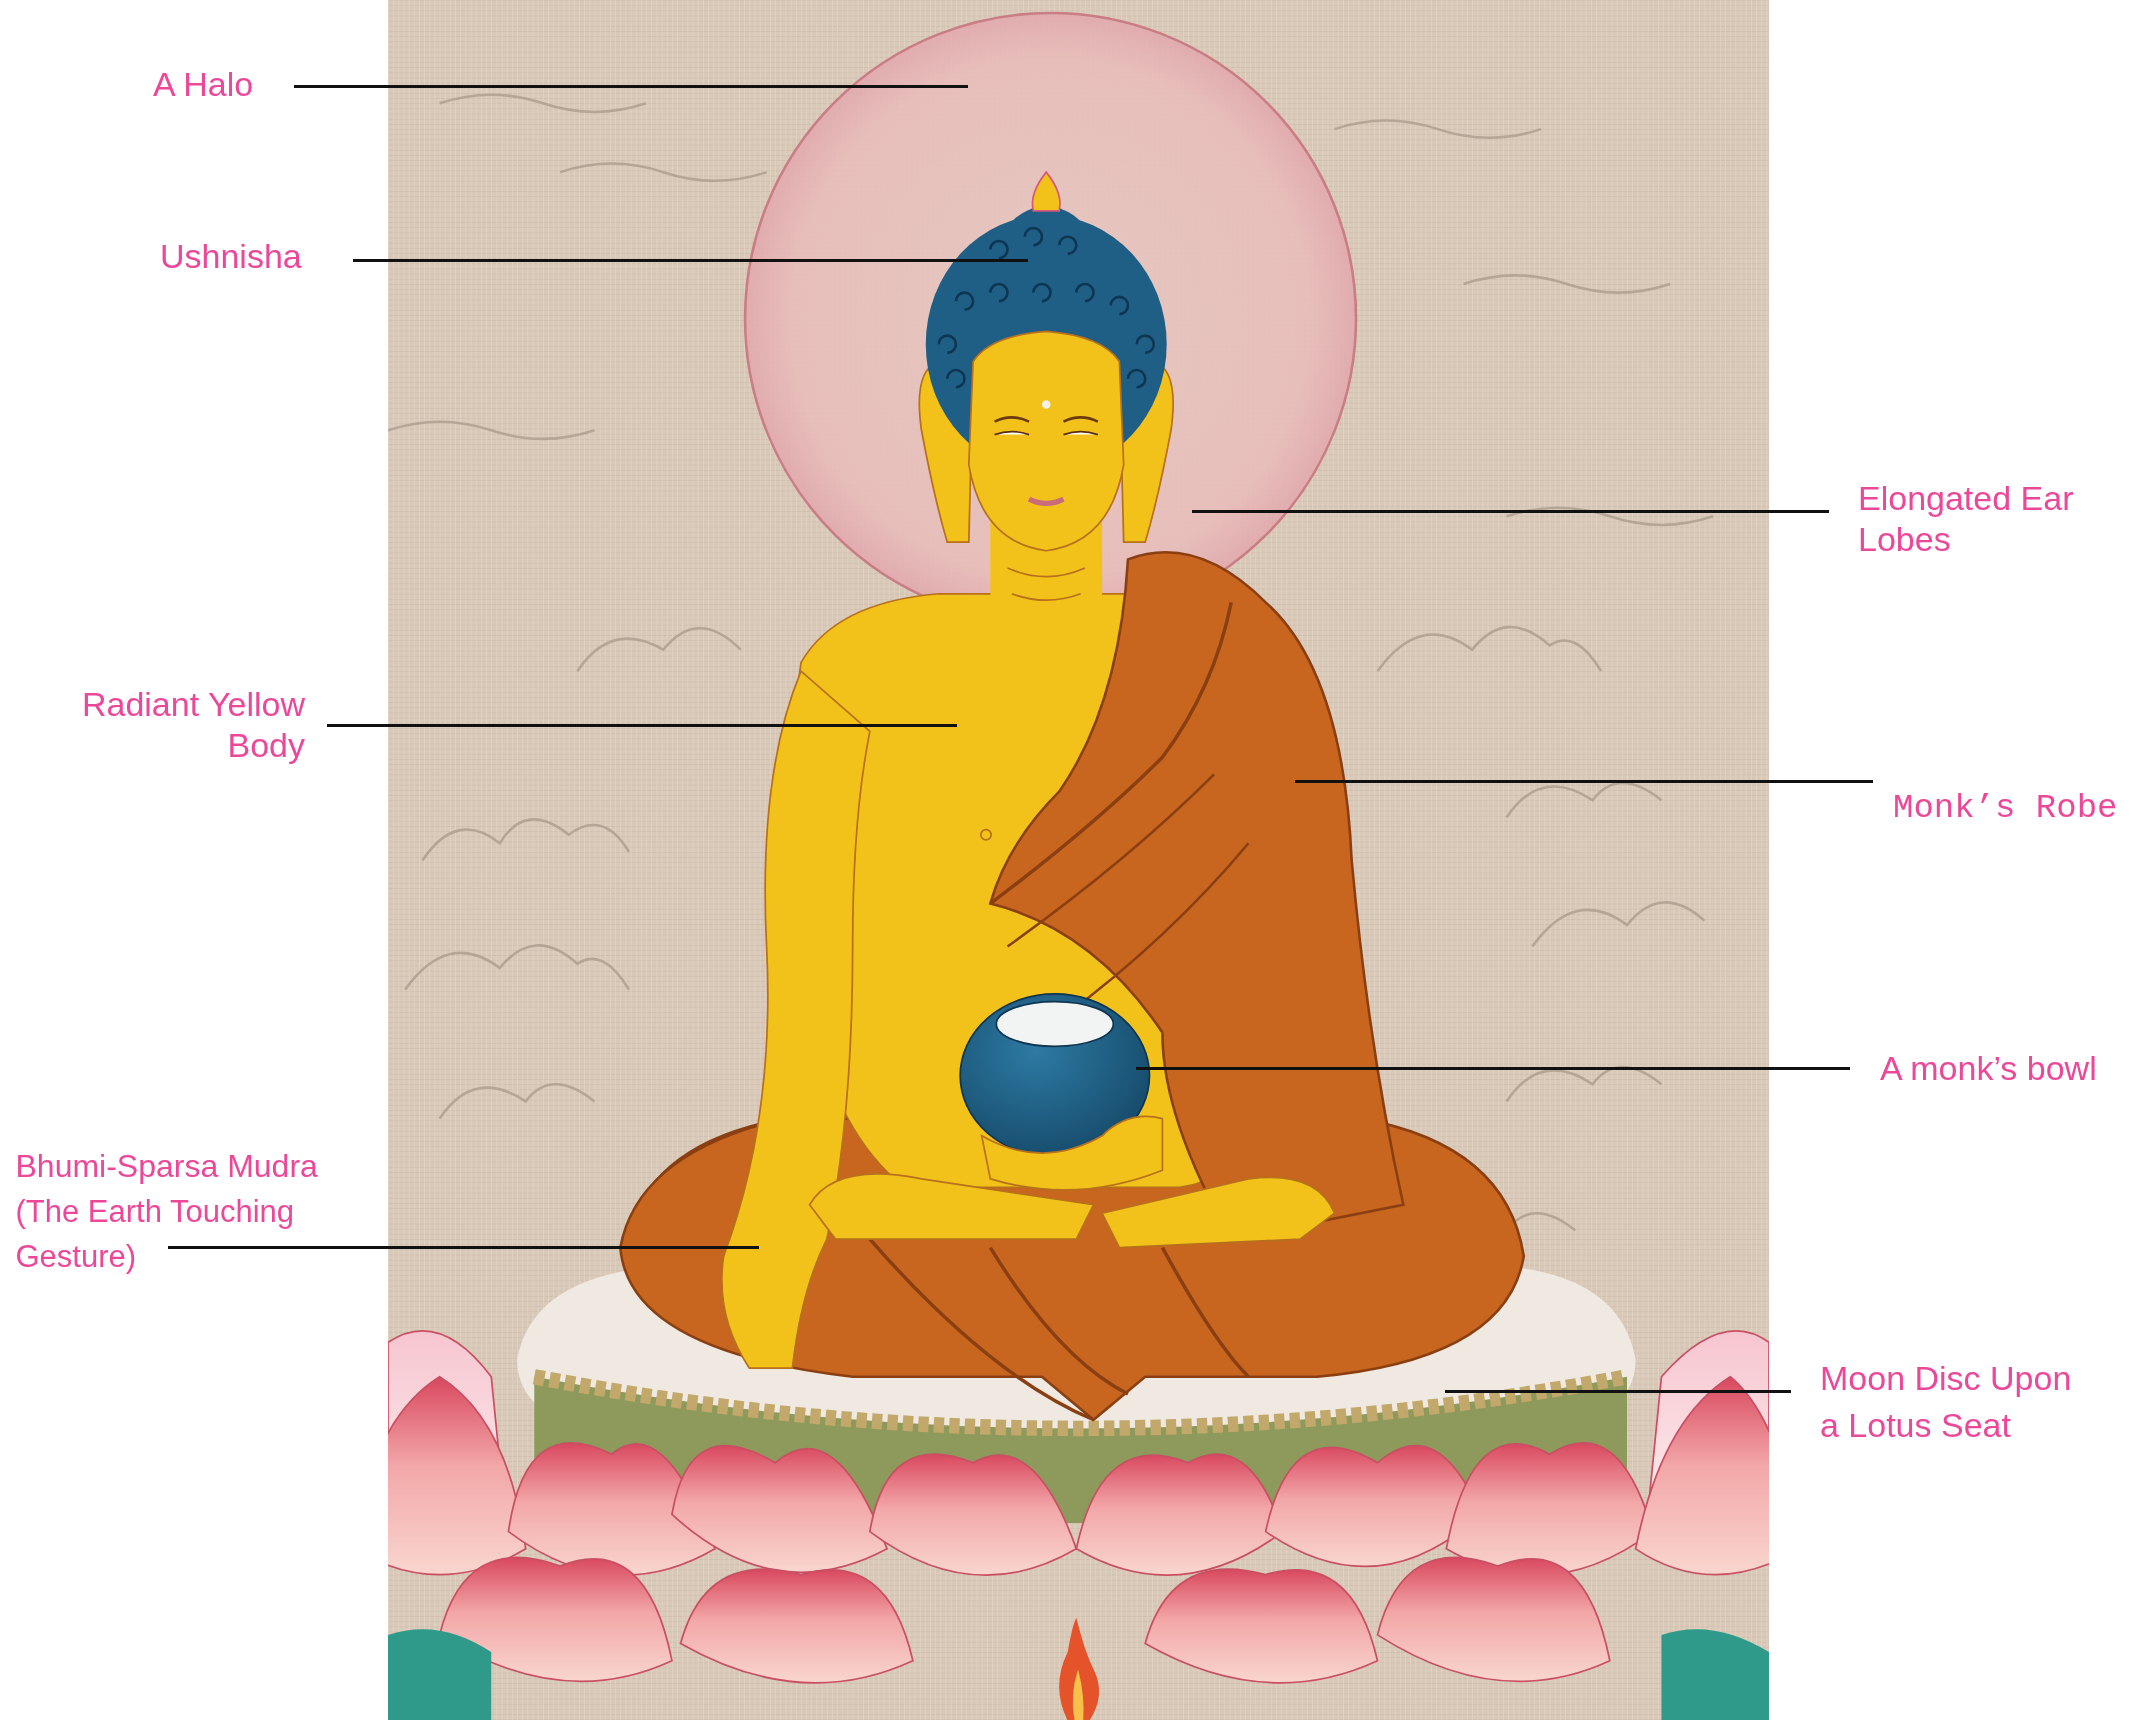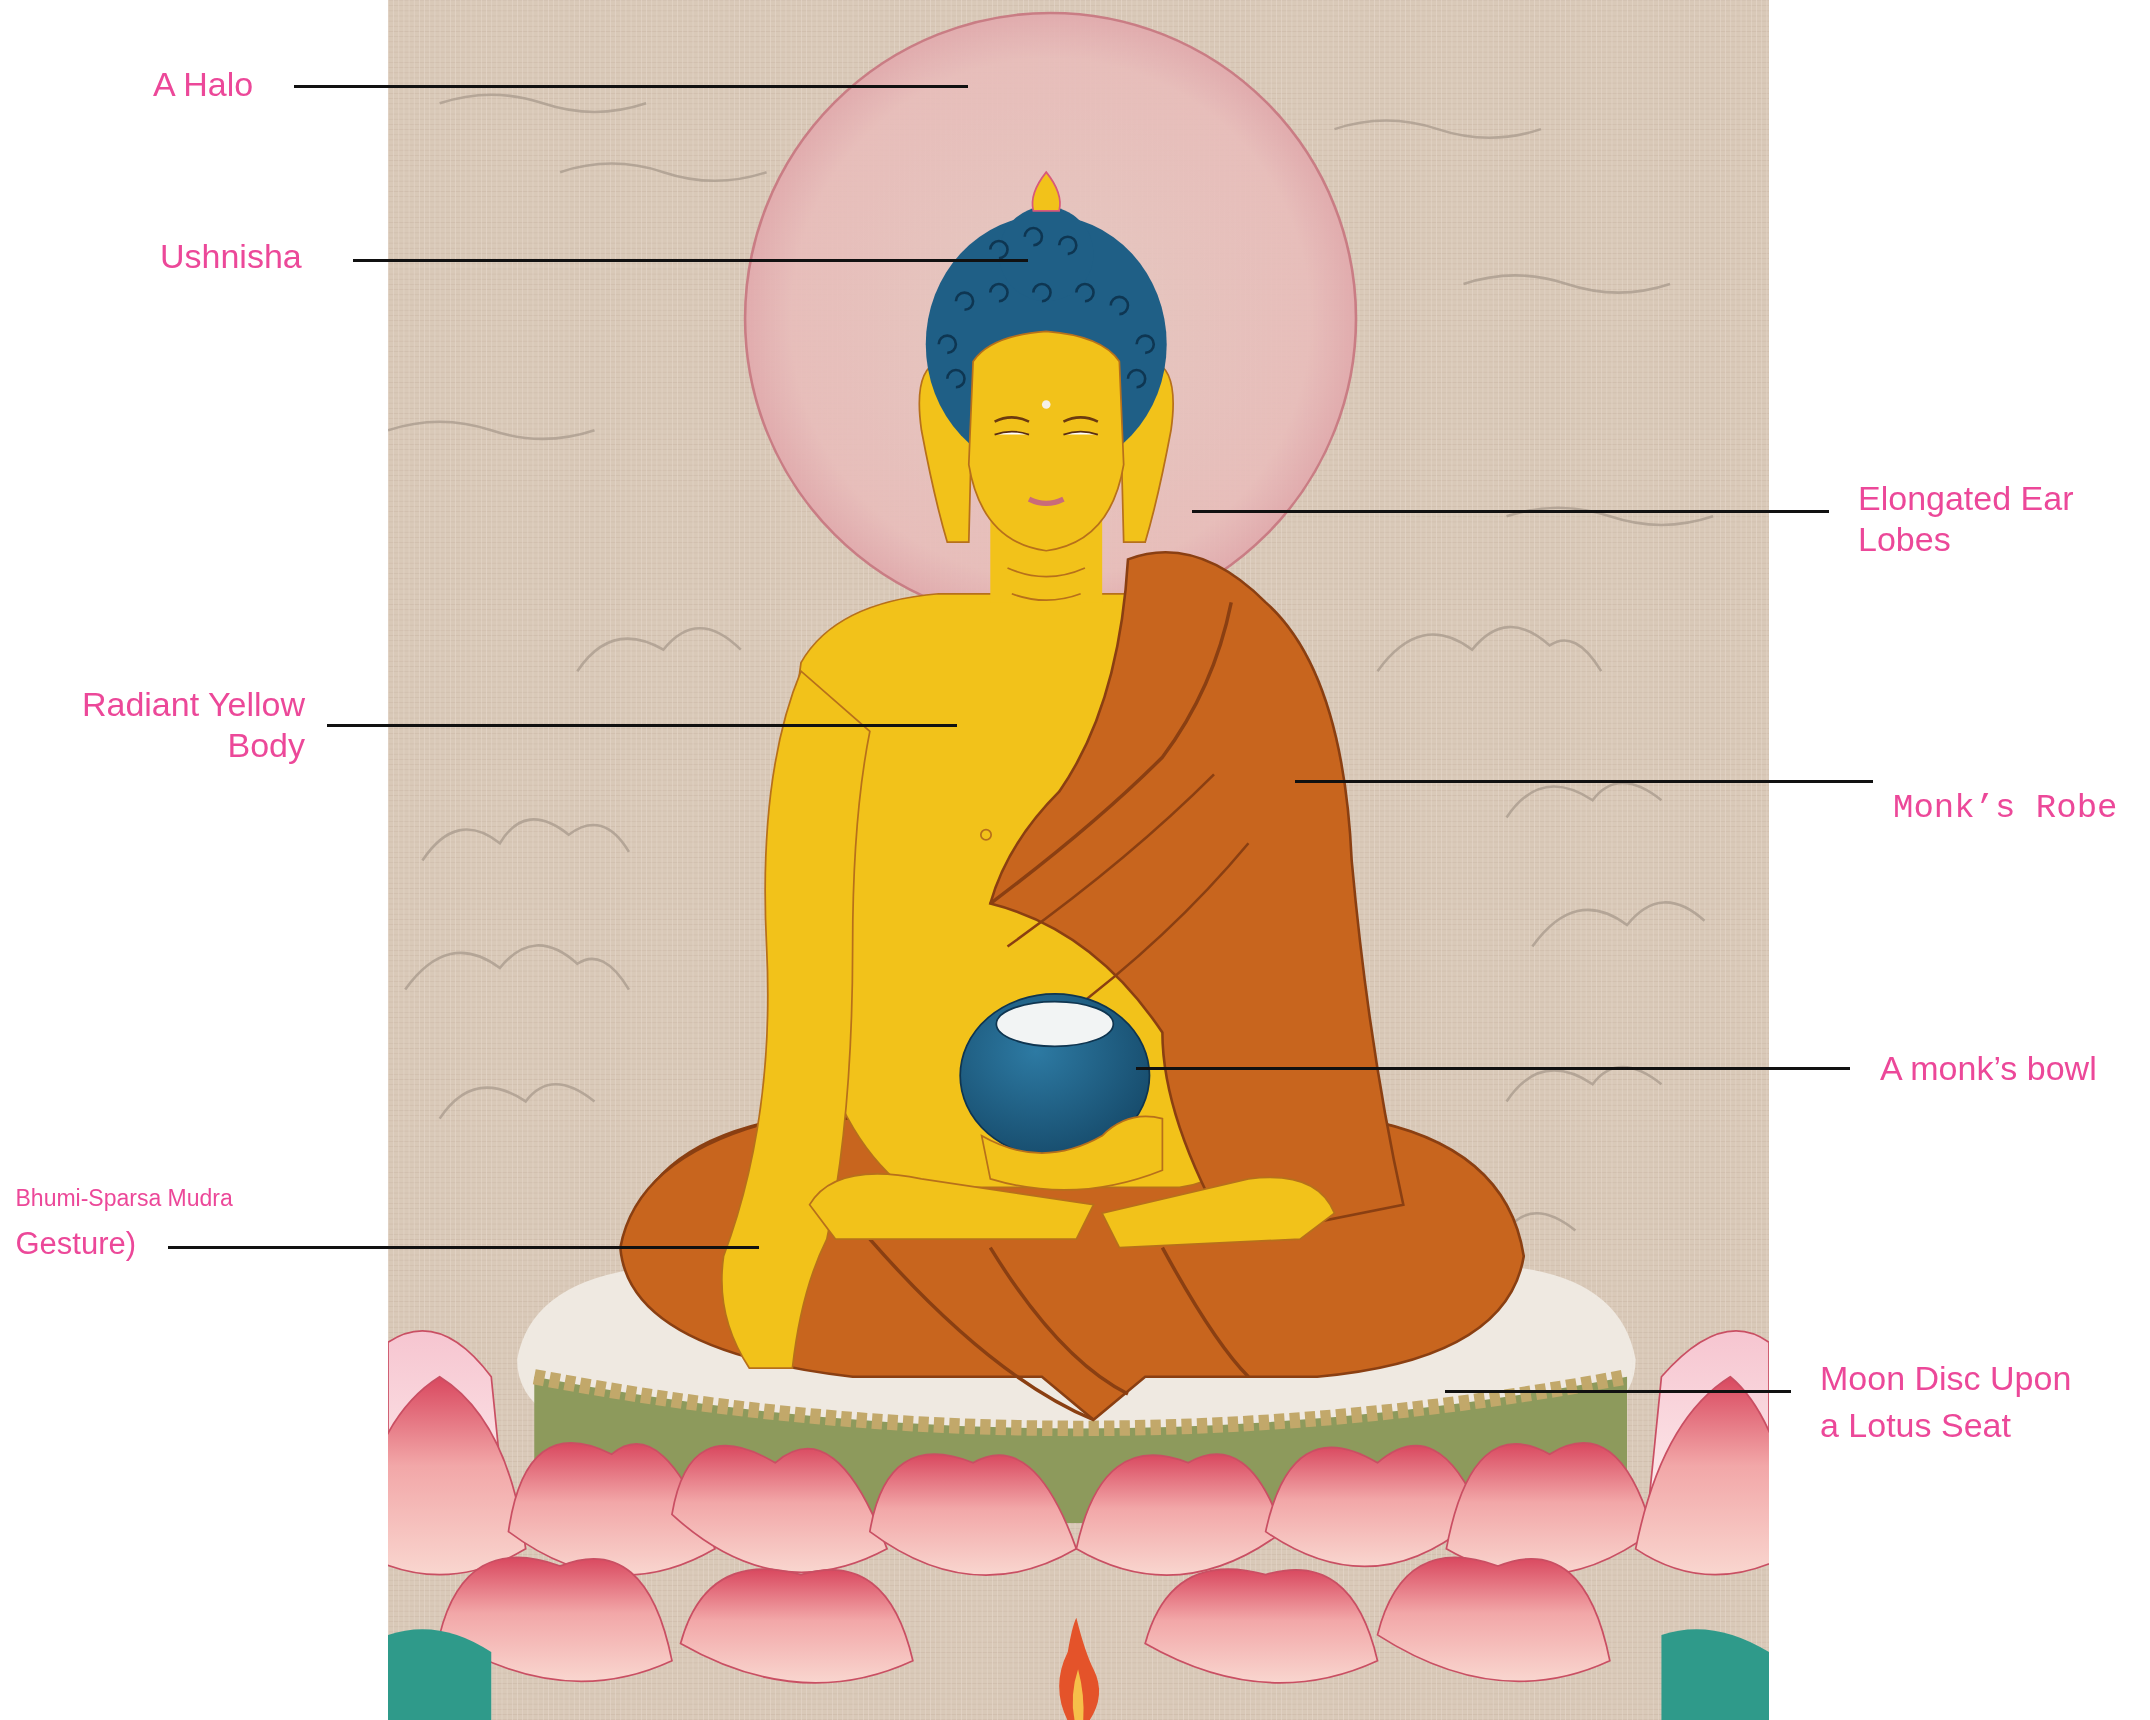--- a/index.html
+++ b/index.html
@@ -169,21 +169,22 @@
 </div>
 <div class="leader" style="left:327px;top:724px;width:630px;"></div>
 
 <div class="label" style="left:1893px;top:788px;font-family:Liberation Mono, monospace;">Monk’s Robe</div>
 <div class="leader" style="left:1295px;top:780px;width:578px;"></div>
 
 <div class="label" style="left:1880px;top:1048px;">A monk’s bowl</div>
 <div class="leader" style="left:1136px;top:1067px;width:714px;"></div>
 
 <div class="label" style="left:15.5px;top:1144px;">
-  <div style="font-size:23px;line-height:45px;margin-top:32px;">Bhumi-Sparsa Mudra</div>
+  <div style="font-size:32px;line-height:45px;">Bhumi-Sparsa Mudra</div>
+  <div class="small" style="font-size:31px;line-height:45px;">(The Earth Touching</div>
   <div class="small" style="font-size:31px;line-height:45px;">Gesture)</div>
 </div>
 <div class="leader" style="left:168px;top:1246px;width:591px;"></div>
 
 <div class="label" style="left:1820px;top:1358px;">
   <div>Moon Disc Upon</div>
   <div style="margin-top:6px;">a Lotus Seat</div>
 </div>
 <div class="leader" style="left:1445px;top:1390px;width:346px;"></div>
 

